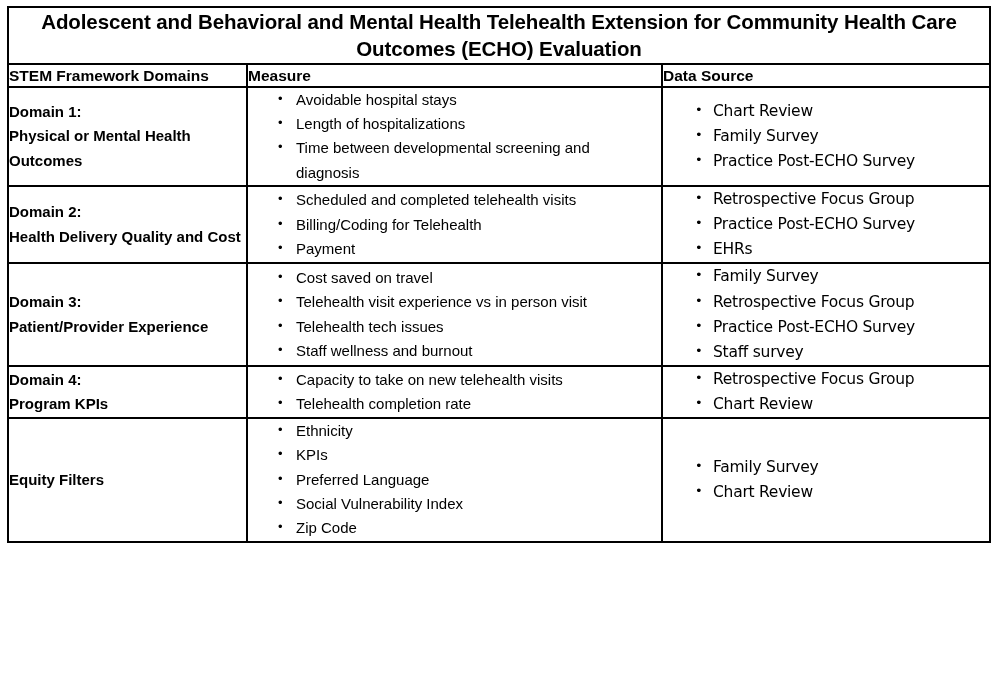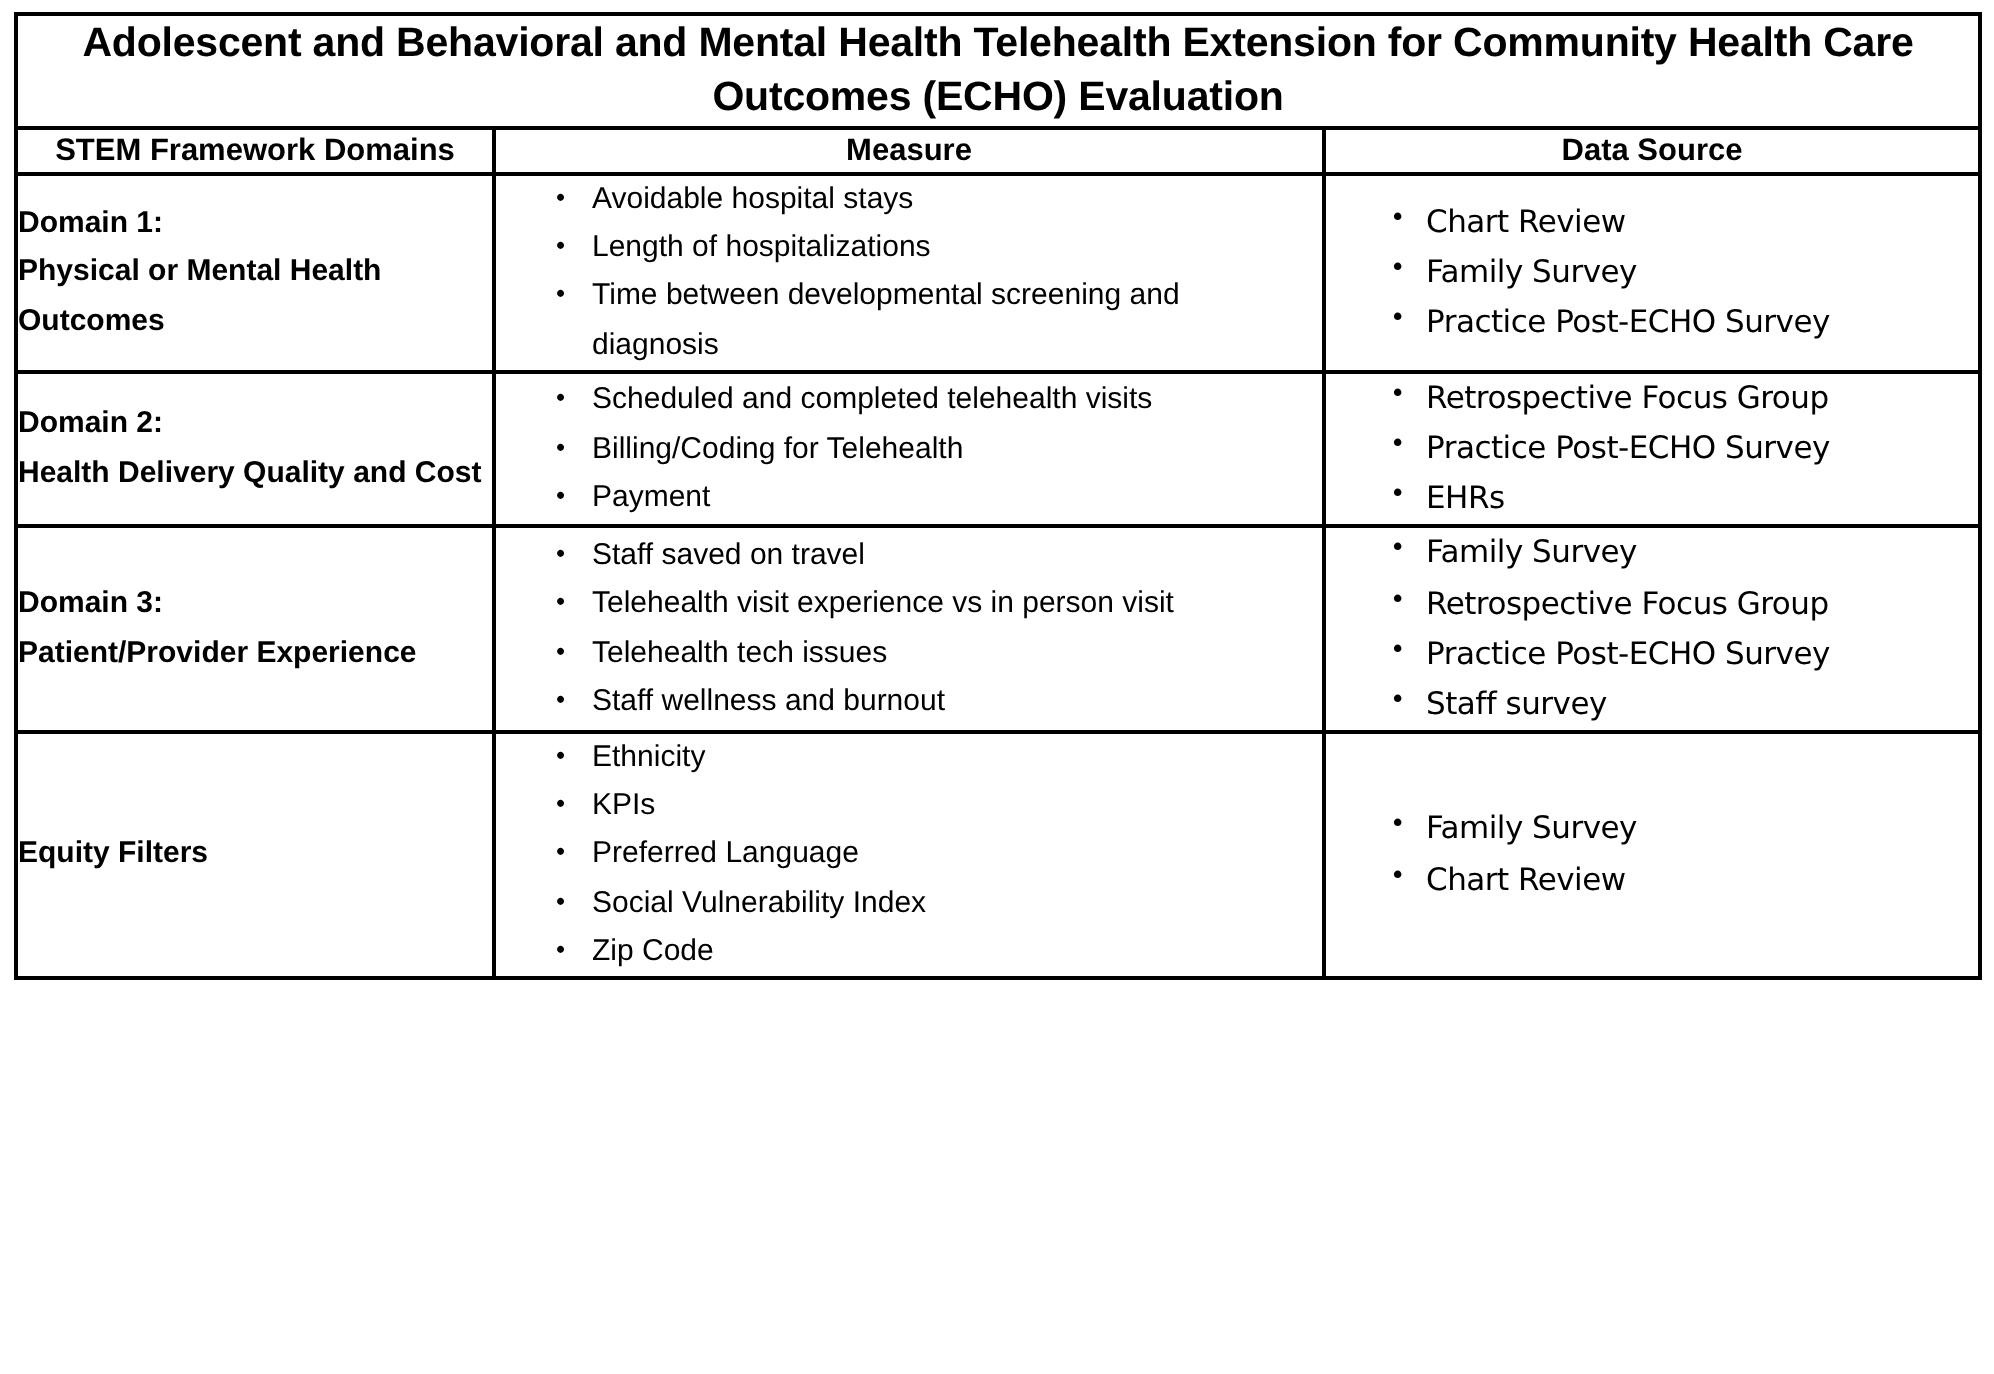--- a/index.html
+++ b/index.html
@@ -49,21 +49,21 @@
   .title-text {
     font-family: "Liberation Sans", sans-serif;
     font-weight: bold;
     font-size: 20.5px;
     line-height: 1.33;
     letter-spacing: -0.1px;
     display: block;
   }
   
   .hdr-cell {
-    text-align: center;
+    text-align: left;
     padding: 9px 8px 10px 8px;
   }
   .hdr-text {
     font-weight: bold;
     font-size: 15.5px;
     line-height: 1.38;
     display: block;
   }
   
   .domain-cell {
@@ -198,32 +198,50 @@
             </ul>
           </td>
         </tr>
         <tr>
           <td class="domain-cell">
             <span class="domain-text">Domain 3:
 Patient/Provider Experience</span>
           </td>
           <td class="measure-cell">
             <ul class="bullets">
-              <li>Staff saved on travel</li>
+              <li>Cost saved on travel</li>
               <li>Telehealth visit experience vs in person visit</li>
               <li>Telehealth tech issues</li>
               <li>Staff wellness and burnout</li>
             </ul>
           </td>
           <td class="source-cell">
             <ul class="bullets">
               <li>Family Survey</li>
               <li>Retrospective Focus Group</li>
               <li>Practice Post-ECHO Survey</li>
               <li>Staff survey</li>
+            </ul>
+          </td>
+        </tr>
+        <tr>
+          <td class="domain-cell">
+            <span class="domain-text">Domain 4:
+Program KPIs</span>
+          </td>
+          <td class="measure-cell">
+            <ul class="bullets">
+              <li>Capacity to take on new telehealth visits</li>
+              <li>Telehealth completion rate</li>
+            </ul>
+          </td>
+          <td class="source-cell">
+            <ul class="bullets">
+              <li>Retrospective Focus Group</li>
+              <li>Chart Review</li>
             </ul>
           </td>
         </tr>
         <tr>
           <td class="domain-cell">
             <span class="domain-text">Equity Filters</span>
           </td>
           <td class="measure-cell">
             <ul class="bullets">
               <li>Ethnicity</li>

